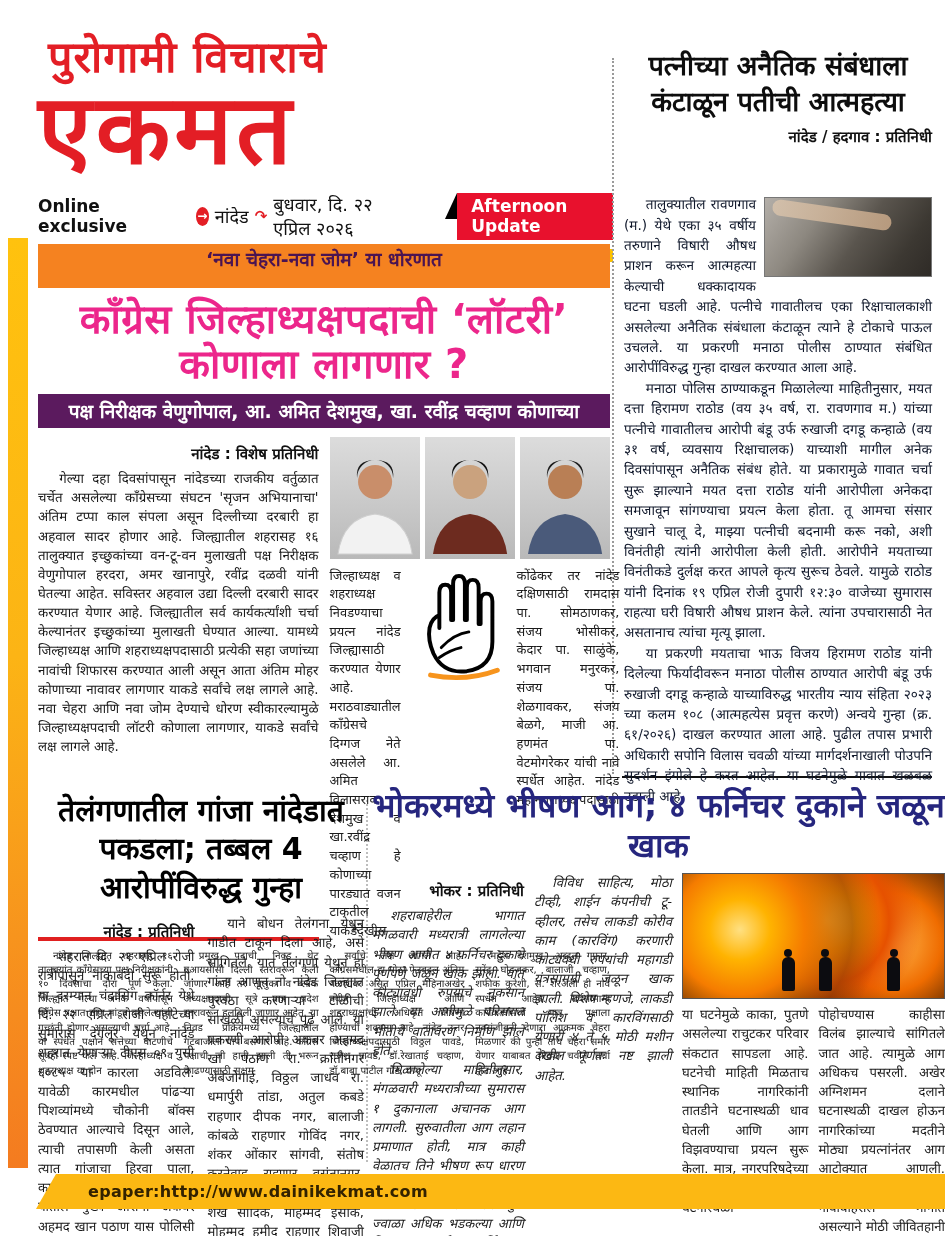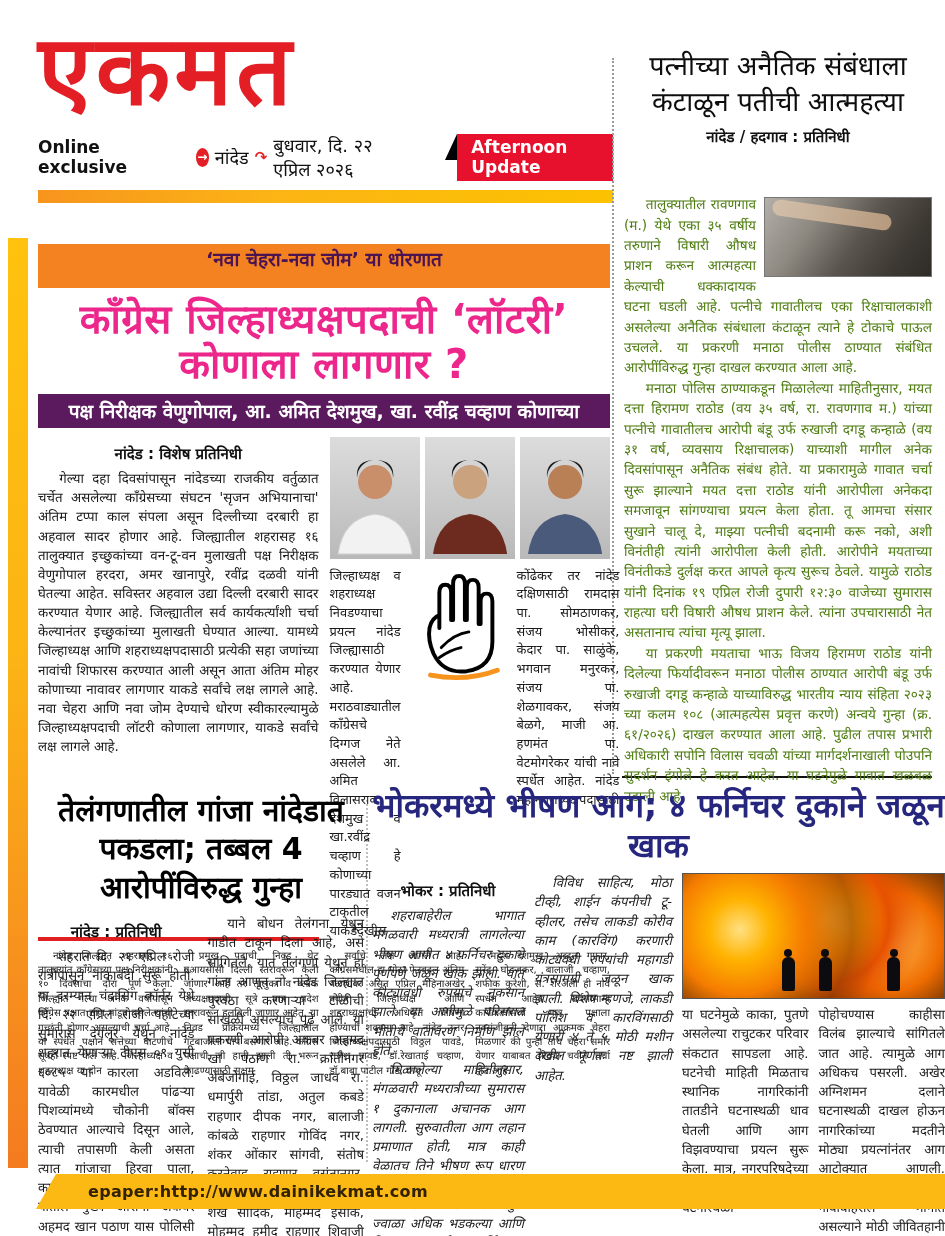--- a/index.html
+++ b/index.html
@@ -27,23 +27,23 @@
   .yellow-band { margin-top:9px; height:13px; width:100%;
     background:linear-gradient(90deg,#f7941d,#fcb415 40%,#fcc200); }
 
   
   .dotted-sep { position:absolute; left:612px; top:58px; height:716px; border-left:2px dotted #9a9a9a; }
   .dotted-sep2 { position:absolute; left:366px; top:800px; height:362px; border-left:2px dotted #bdbdbd; }
   .black-rule { position:absolute; left:622px; top:776px; width:310px; height:2px; background:#111; }
 
   
   .right-article { position:absolute; left:624px; top:48px; width:308px; }
-  .ra-headline { font-size:27px; font-weight:normal; color:#0d0d0d; text-align:center; line-height:1.32; }
-  .byline { text-align:center; font-weight:bold; font-size:15px; margin:7px 0 4px; color:#111; }
-  .body-text { font-size:13.6px; line-height:1.5; text-align:justify; color:#4d7c0f;margin-top:48px; }
+  .ra-headline { font-size:27px; font-weight:bold; color:#0d0d0d; text-align:center; line-height:1.32; }
+  .byline { text-align:right; font-weight:bold; font-size:15px; margin:7px 0 4px; color:#111; }
+  .body-text { font-size:13.6px; line-height:1.5; text-align:justify; color:#0f172a;margin-top:48px; }
   .body-text p { text-indent:1.6em; }
   .crime-photo { float:right; width:168px; height:80px; margin:3px 0 5px 8px;
     background:linear-gradient(125deg,#b5b0aa 0%,#8d8880 30%,#5a554e 55%,#3c3832 80%,#2e2a26 100%);
     box-shadow:inset 0 0 0 1px #777; position:relative; overflow:hidden; }
   .crime-photo::after { content:""; position:absolute; left:8px; top:10px; width:120px; height:16px;
     background:linear-gradient(90deg,#d8c3ac,#c9a888); border-radius:10px; transform:rotate(8deg); opacity:.85; }
 
   
   .main-article { position:absolute; left:38px; top:244px; width:572px; }
   .strip-orange { background:#f58220; color:#4a1452; font-weight:bold; font-size:19px;
@@ -100,20 +100,21 @@
   .footer-url { font-weight:bold; font-size:16px; color:#332200; padding-left:52px; letter-spacing:0.3px; }
 </style>
 </head>
 <body>
 
 <div class="page">
 
   <div class="left-bar"></div>
 
   <div class="masthead">
+    <div class="tagline">पुरोगामी विचाराचे</div>
     <div class="paper-title">एकमत</div>
     <div class="info-row">
       <span class="online-ex">Online exclusive</span>
       <span class="dateline">
         <span class="circle-arrow">→</span>
         <span>नांदेड</span>
         <span class="mini-arrow">↷</span>
         <span>बुधवार, दि. २२ एप्रिल २०२६</span>
       </span>
       <span class="badge">

